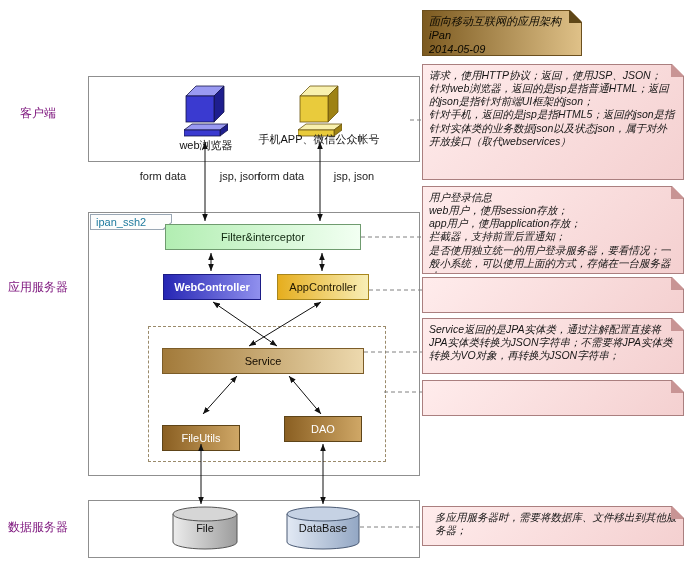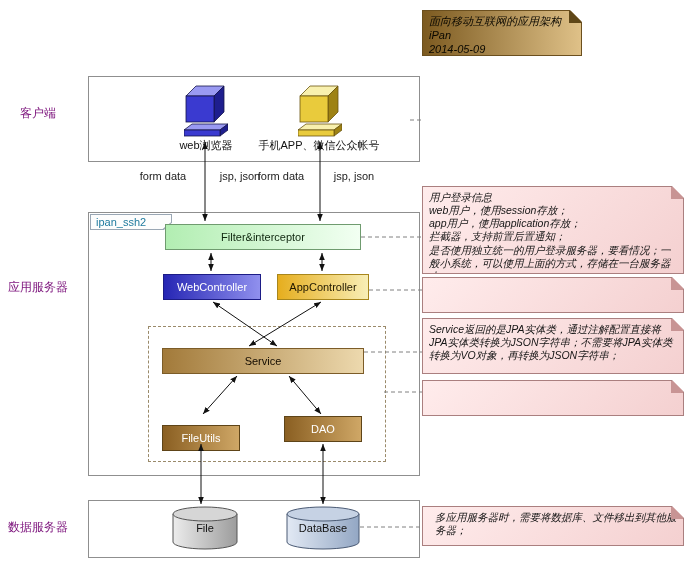--- a/index.html
+++ b/index.html
@@ -11,21 +11,21 @@
   .tier-label { position:absolute; color:#7b117b; font-size:12px; }
   .tier-box { position:absolute; border:1px solid #8f8f8f; background:#ffffff; }
   .dashed-box { position:absolute; border:1px dashed #9a8a6a; }
 
   .node-label { position:absolute; font-size:11px; color:#111; text-align:center; }
   .flow-label { position:absolute; font-size:11px; color:#222; text-align:center; }
 
   .bar { position:absolute; border:1px solid; display:flex; align-items:center;
          justify-content:center; font-size:11px; box-sizing:border-box; }
   .filter  { background:linear-gradient(90deg,#b2eeb2,#f2fff2); border-color:#6f9b6f; color:#102810; }
-  .webctrl { background:linear-gradient(90deg,#2626b4,#9090ee); border-color:#1c1c86; color:#ffffff; }
+  .webctrl { background:linear-gradient(90deg,#2626b4,#9090ee); border-color:#1c1c86; color:#ffffff;font-weight:bold; }
   .appctrl { background:linear-gradient(90deg,#e6ae1e,#f8eeb6); border-color:#a8861c; color:#201800; }
   .service { background:linear-gradient(90deg,#a27a3a,#edd9ae); border-color:#7c5c28; color:#140c00; }
   .util    { background:linear-gradient(90deg,#8a5f22,#cfa766); border-color:#5e4418; color:#ffffff; }
 
   .pkg-tab { position:absolute; left:90px; top:214px; width:82px; height:16px;
              background:#9aa7b4; clip-path:polygon(0 0,100% 0,100% 55%,90% 100%,0 100%); }
   .pkg-tab-inner { position:absolute; inset:1px; background:#fdfdfd;
              clip-path:polygon(0 0,100% 0,100% 52%,89.5% 100%,0 100%);
              display:flex; align-items:center; }
   .pkg-label { color:#1f7a9e; font-size:11px; padding-left:5px; }
@@ -76,21 +76,21 @@
   <svg class="abs" style="left:298px;top:84px;" width="44" height="54" viewBox="0 0 44 54">
     <g stroke="#6a5410" stroke-width="0.8">
       <polygon points="2,12 12,2 40,2 30,12" fill="#f8f0ae"></polygon>
       <polygon points="30,12 40,2 40,28 30,38" fill="#9e8214"></polygon>
       <rect x="2" y="12" width="28" height="26" fill="#e9cb3c"></rect>
       <polygon points="0,46 8,40 44,40 36,46" fill="#f8f0ae"></polygon>
       <polygon points="36,46 44,40 44,46 36,52" fill="#9e8214"></polygon>
       <rect x="0" y="46" width="36" height="6" fill="#e9cb3c"></rect>
     </g>
   </svg>
-  <div class="node-label" style="left:234px;top:138px;width:170px;">手机APP、微信公众帐号</div>
+  <div class="node-label" style="left:234px;top:132px;width:170px;">手机APP、微信公众帐号</div>
 
   <div class="flow-label" style="left:130px;top:170px;width:66px;">form data</div>
   <div class="flow-label" style="left:212px;top:170px;width:56px;">jsp, json</div>
   <div class="flow-label" style="left:248px;top:170px;width:66px;">form data</div>
   <div class="flow-label" style="left:326px;top:170px;width:56px;">jsp, json</div>
 
   <div class="bar filter" style="left:165px;top:224px;width:196px;height:26px;">Filter&amp;interceptor</div>
   <div class="bar webctrl" style="left:163px;top:274px;width:98px;height:26px;">WebController</div>
   <div class="bar appctrl" style="left:277px;top:274px;width:92px;height:26px;">AppController</div>
   <div class="dashed-box" style="left:148px;top:326px;width:236px;height:134px;"></div>
@@ -122,20 +122,26 @@
   </svg>
   <div class="node-label" style="left:286px;top:522px;width:74px;">DataBase</div>
 
   <div class="note brown" style="left:422px;top:10px;width:160px;height:46px;">
     <div class="fold fold-brown"></div>
     <div class="note-text">面向移动互联网的应用架构
 iPan
 2014-05-09</div>
   </div>
 
+  <div class="note pink" style="left:422px;top:64px;width:262px;height:116px;">
+    <div class="fold fold-pink"></div>
+    <div class="note-text">请求，使用HTTP协议；返回，使用JSP、JSON；
+针对web浏览器，返回的是jsp是指普通HTML；返回的json是指针对前端UI框架的json；
+针对手机，返回的是jsp是指HTML5；返回的json是指针对实体类的业务数据json以及状态json，属于对外开放接口（取代webservices）</div>
+  </div>
   <div class="note pink" style="left:422px;top:186px;width:262px;height:88px;">
     <div class="fold fold-pink"></div>
     <div class="note-text">用户登录信息
 web用户，使用session存放；
 app用户，使用application存放；
 拦截器，支持前置后置通知；
 是否使用独立统一的用户登录服务器，要看情况；一般小系统，可以使用上面的方式，存储在一台服务器上；</div>
   </div>
   <div class="note pink" style="left:422px;top:277px;width:262px;height:36px;">
     <div class="fold fold-pink"></div>

